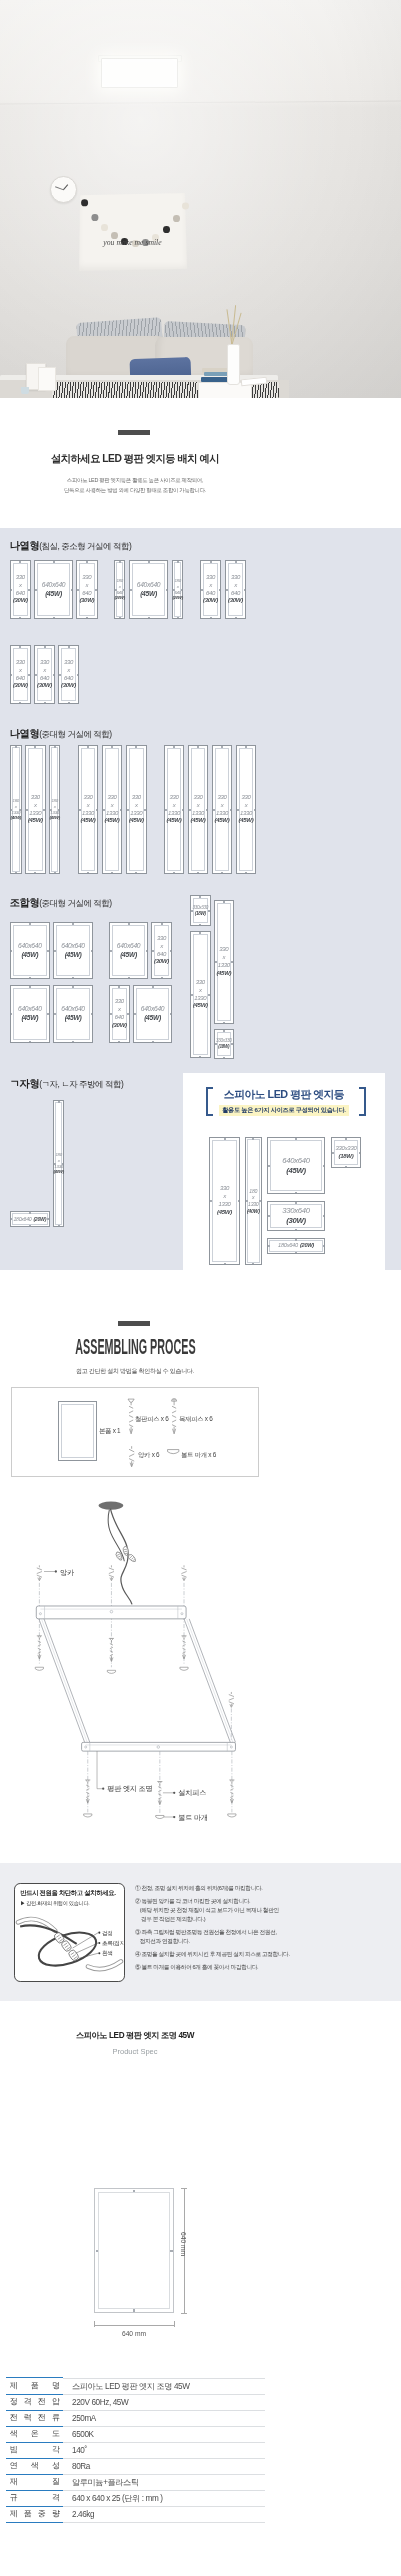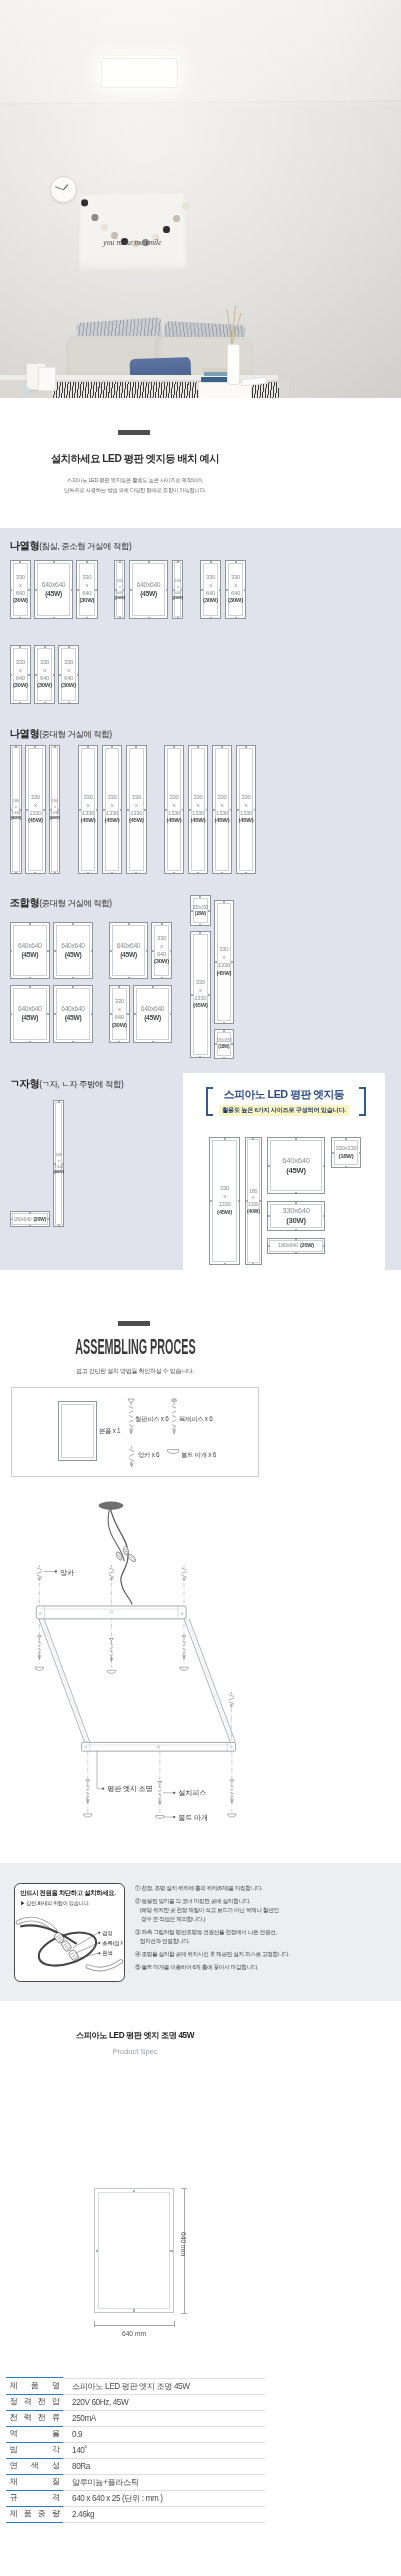--- a/index.html
+++ b/index.html
@@ -50,21 +50,21 @@
   
   .divider{position:absolute;background:#4d4d4d;}
   .intro-title{position:absolute;left:0;top:452px;width:270px;text-align:center;font-size:10.3px;font-weight:700;color:#2d2d2d;letter-spacing:-0.5px;}
   .intro-sub{position:absolute;left:0;width:270px;text-align:center;font-size:5.4px;color:#666;letter-spacing:-0.3px;}
 
   
   .graybg1{position:absolute;left:0;top:528px;width:402px;height:742px;background:#e0e3eb;}
   .sec-label{position:absolute;letter-spacing:-0.5px;white-space:nowrap;}
   .sec-label .b{font-size:10.3px;font-weight:700;color:#1f1f1f;}
   .sec-label .r{font-size:8.5px;color:#2e2e2e;}
-  .panel{position:absolute;background:#fff;border:0.5px solid #8f959c;box-sizing:border-box;}
+  .panel{position:absolute;background:#fff;border:0.5px solid #8f959c;box-sizing:border-box;font-style:italic;}
   .panel .inner{position:absolute;border:0.5px solid #ccd1d8;display:flex;flex-direction:column;align-items:center;justify-content:center;text-align:center;}
   .panel .inner.row{flex-direction:row;gap:2.1px;}
   .panel .tick{position:absolute;background:#a7acb3;}
   .pl{color:#8a8f96;line-height:1.3;letter-spacing:-0.3px;}
   .pw{color:#45494e;font-weight:700;line-height:1.3;letter-spacing:-0.3px;}
 
   
   .callout-box{position:absolute;left:183px;top:1073px;width:202px;height:197px;background:#fff;}
   .bracket{position:absolute;width:6.7px;height:29px;box-sizing:border-box;}
   .bracket.l{left:206px;top:1087px;border-left:2.1px solid #35598c;border-top:2.1px solid #35598c;border-bottom:2.1px solid #35598c;}
@@ -861,24 +861,24 @@
       <div class="spec-row">
         <div class="lbl">
           <span>전 력 전 류</span>
         </div>
         <div class="val">
           <span>250mA</span>
         </div>
       </div>
       <div class="spec-row">
         <div class="lbl">
-          <span>역 율</span>
+          <span>색 온 도</span>
         </div>
         <div class="val">
-          <span>0.9</span>
+          <span>6500K</span>
         </div>
       </div>
       <div class="spec-row">
         <div class="lbl">
           <span>빔 각</span>
         </div>
         <div class="val">
           <span>140˚</span>
         </div>
       </div>

